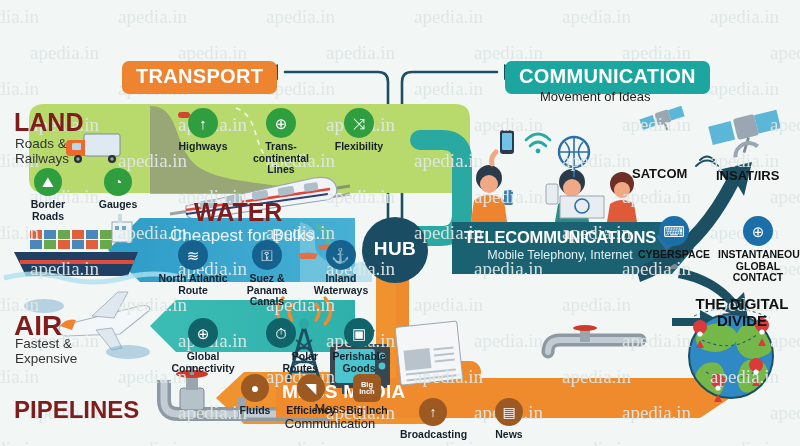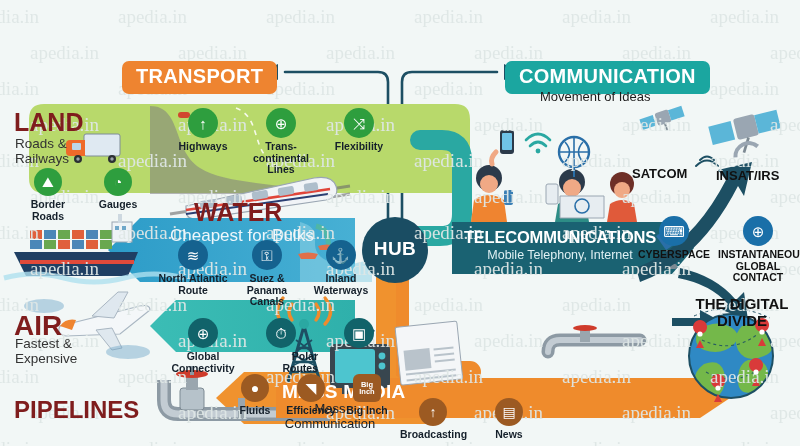--- a/index.html
+++ b/index.html
@@ -507,20 +507,22 @@
         <div class="lb" style="white-space: pre-line; color: rgb(21, 32, 43);">Global
 Connectivity</div>
       </div>
       <div class="chip" style="width: 74px;">
         <div class="ico" style="background: rgb(17, 99, 106); width: 30px; height: 30px; font-size: 15px;">⏱</div>
         <div class="lb" style="white-space: pre-line; color: rgb(21, 32, 43); text-align: right;">Polar
 Routes</div>
       </div>
       <div class="chip" style="width: 74px;">
         <div class="ico" style="background: rgb(17, 99, 106); width: 30px; height: 30px; font-size: 15px;">▣</div>
+        <div class="lb" style="white-space: pre-line; color: rgb(21, 32, 43);">Perishable
+Goods</div>
       </div>
     </div>
 
   <div class="txt sec-h" style="left:14px; top:398px; font-size:24px;">PIPELINES</div>
   <div class="chips" id="chips-pipe" style="left:228px; top:374px; gap:2px;">
       <div class="chip" style="width: 54px;">
         <div class="ico" style="background: rgb(156, 90, 34); width: 28px; height: 28px; font-size: 14px;">●</div>
         <div class="lb" style="white-space: pre-line; color: rgb(21, 32, 43);">Fluids</div>
       </div>
       <div class="chip" style="width: 54px;">

